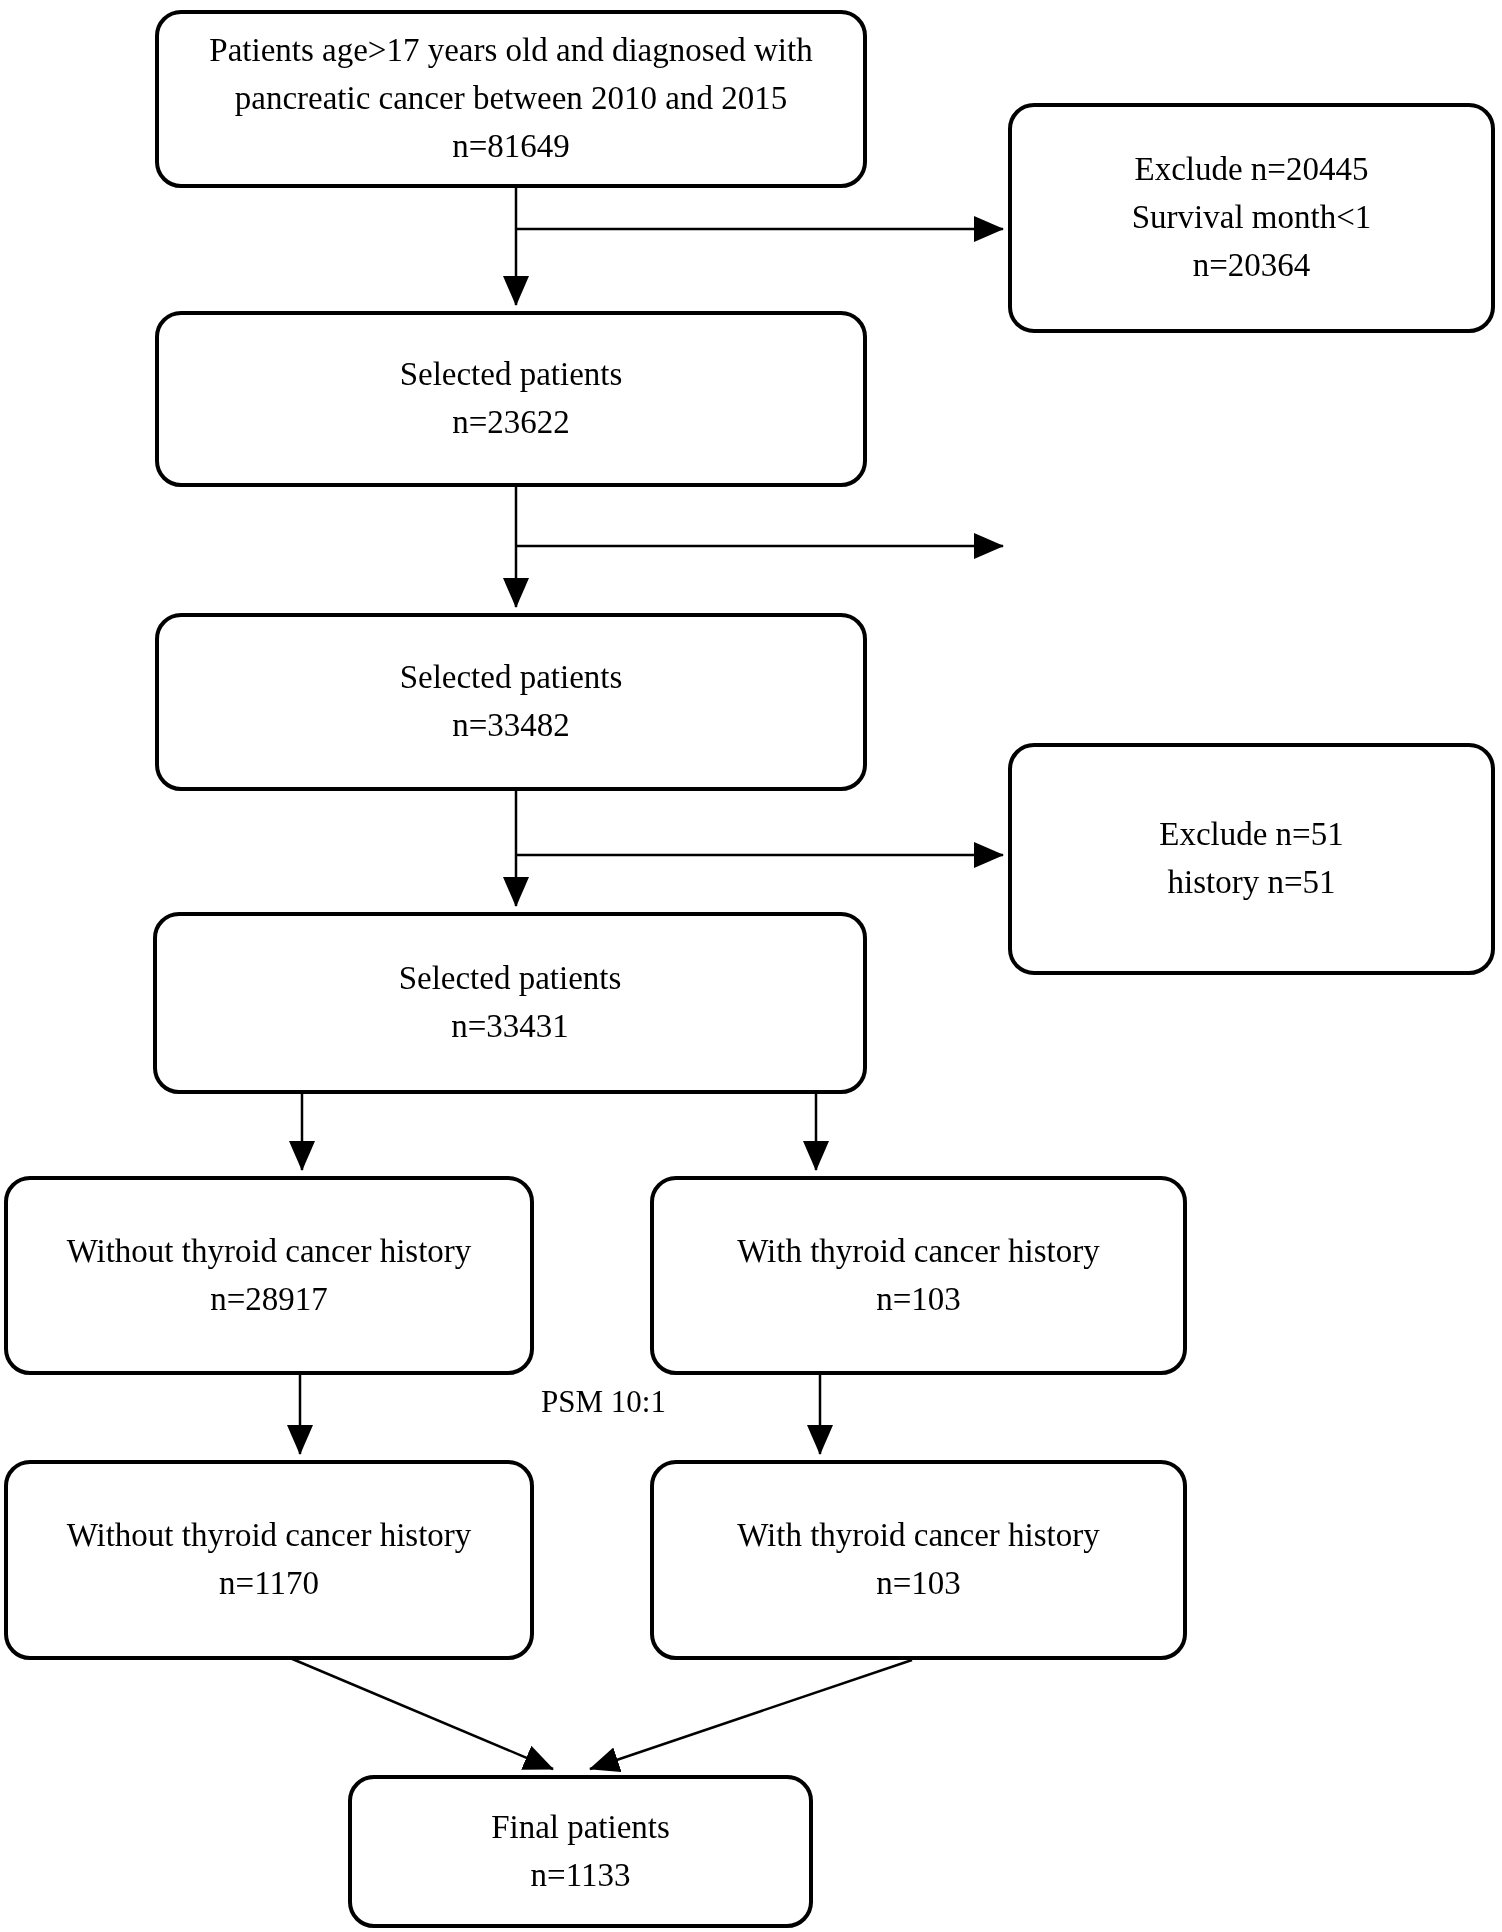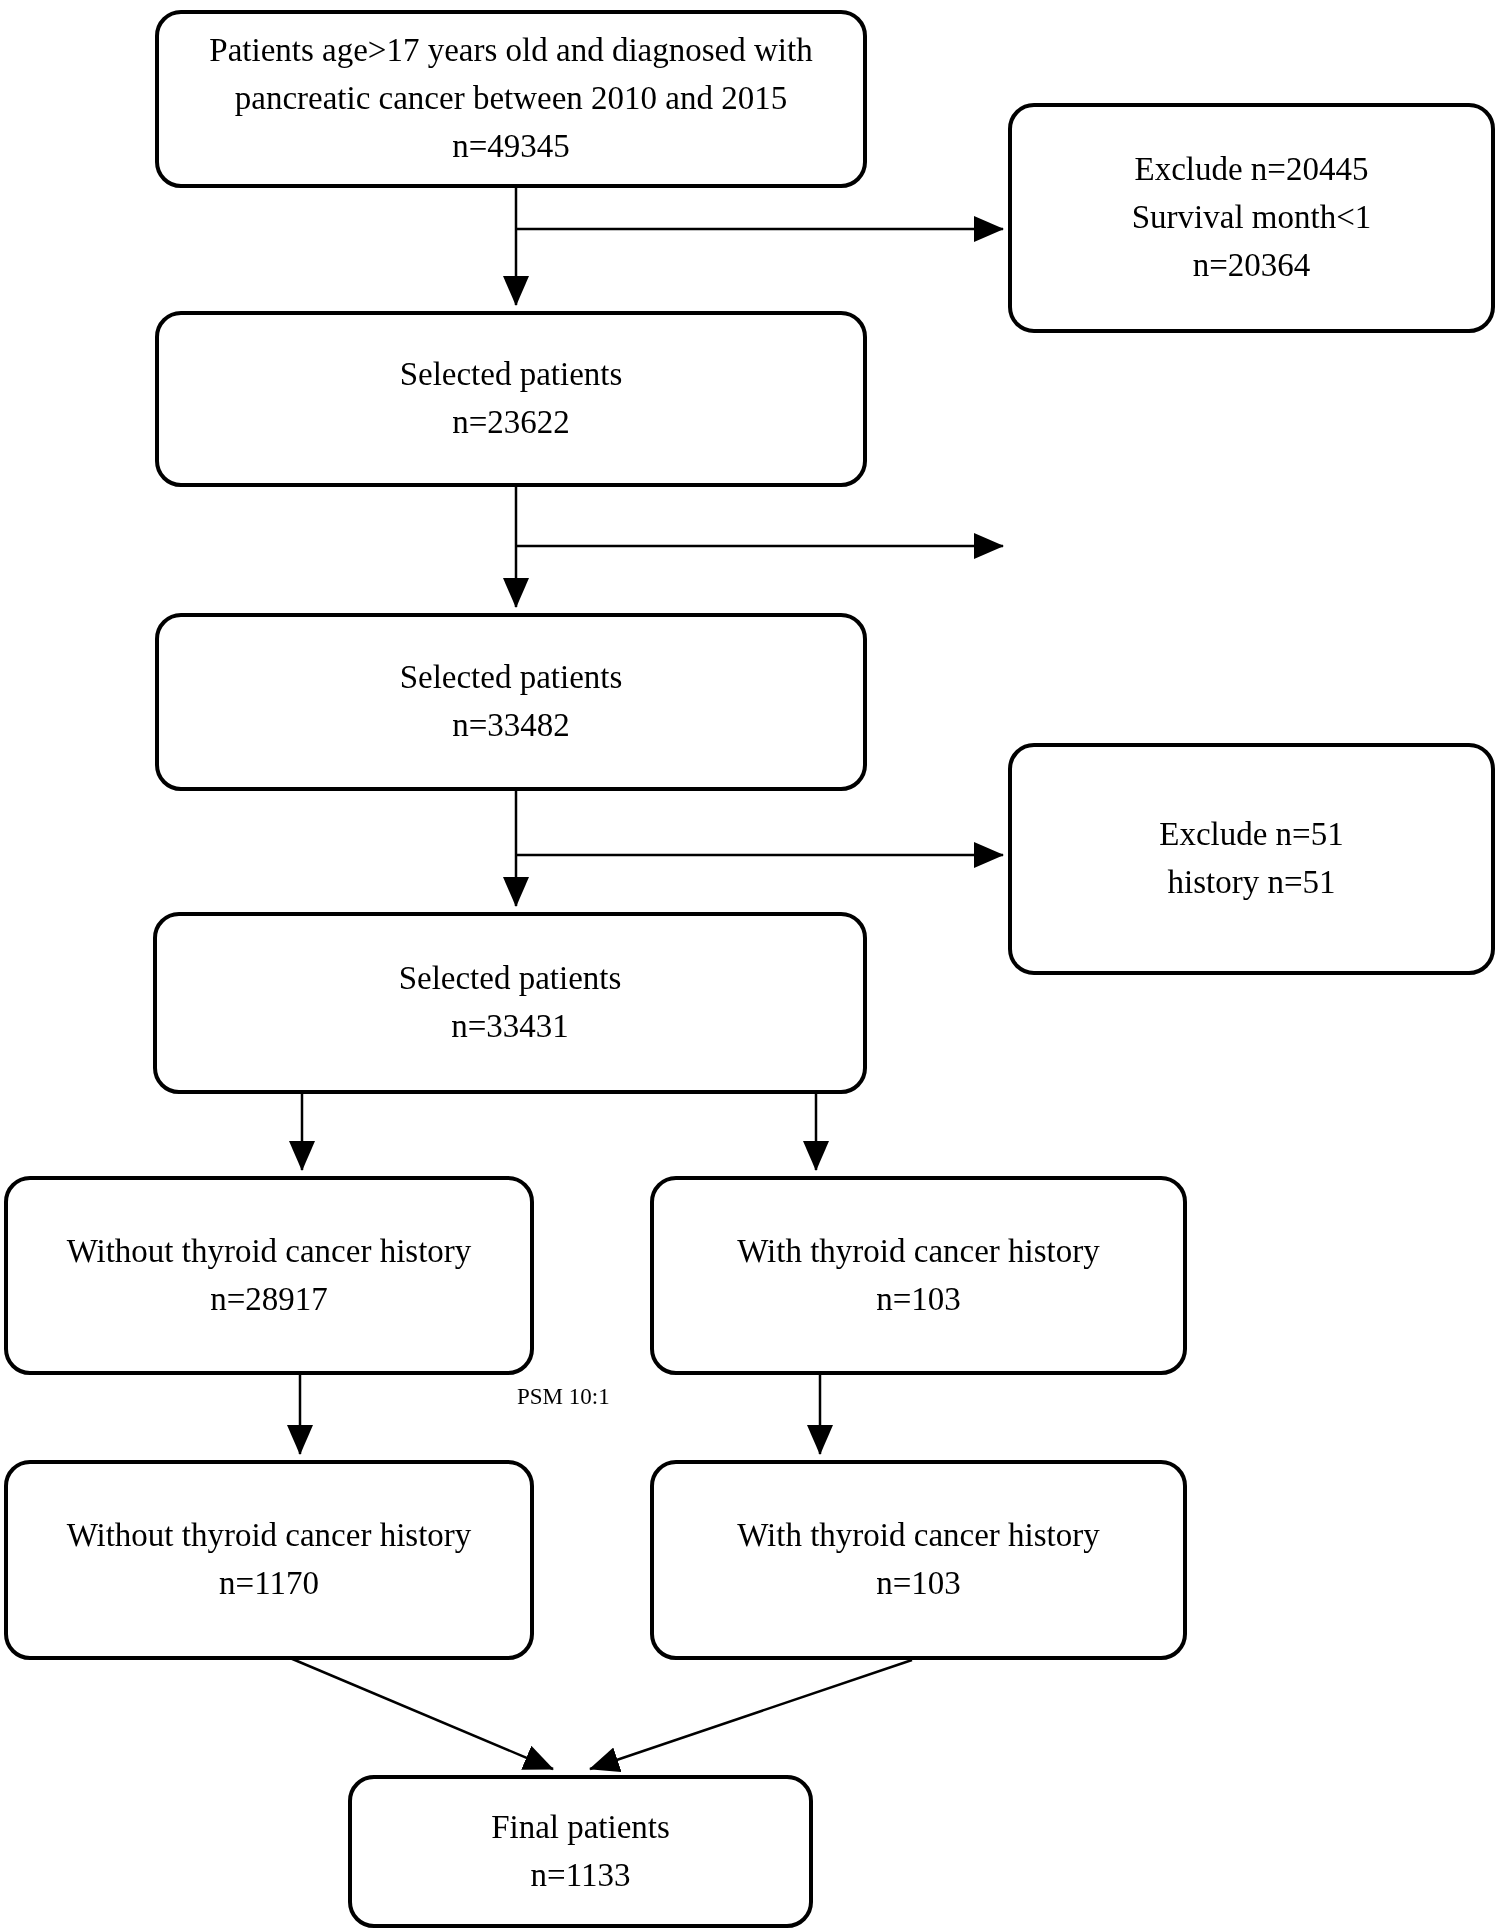--- a/index.html
+++ b/index.html
@@ -22,23 +22,24 @@
     justify-content:center;
     align-items:center;
     text-align:center;
     font-size:33px;
     line-height:1.45;
     padding:6px 14px;
   }
   .box .line{white-space:nowrap;}
   .floating-label{
     position:absolute;
-    font-size:23px;
+    font-size:31px;
     line-height:1.2;
     white-space:nowrap;
+    margin-left:24px;
   }
   svg.connectors{
     position:absolute;
     left:0;top:0;
     width:1502px;height:1932px;
     pointer-events:none;
   }
 </style>
 </head>
 <body>
@@ -73,21 +74,21 @@
     <line x1="820" y1="1375" x2="820" y2="1454" stroke="#000000" stroke-width="2.5" marker-end="url(#arrow)"></line>
 
     <line x1="290" y1="1658" x2="553" y2="1769" stroke="#000000" stroke-width="2.5" marker-end="url(#arrow)"></line>
 
     <line x1="912" y1="1660" x2="590" y2="1769" stroke="#000000" stroke-width="2.5" marker-end="url(#arrow)"></line>
   </svg>
 
   <div class="box" style="left:155px;top:10px;width:712px;height:178px">
     <div class="line">Patients age&gt;17 years old and diagnosed with</div>
     <div class="line">pancreatic cancer between 2010 and 2015</div>
-    <div class="line">n=49345</div>
+    <div class="line">n=81649</div>
   </div>
 
   <div class="box" style="left:1008px;top:103px;width:487px;height:230px">
     <div class="line">Exclude n=20445</div>
     <div class="line">Survival month&lt;1</div>
     <div class="line">n=20364</div>
   </div>
 
   <div class="box" style="left:155px;top:311px;width:712px;height:176px">
     <div class="line">Selected patients</div>

